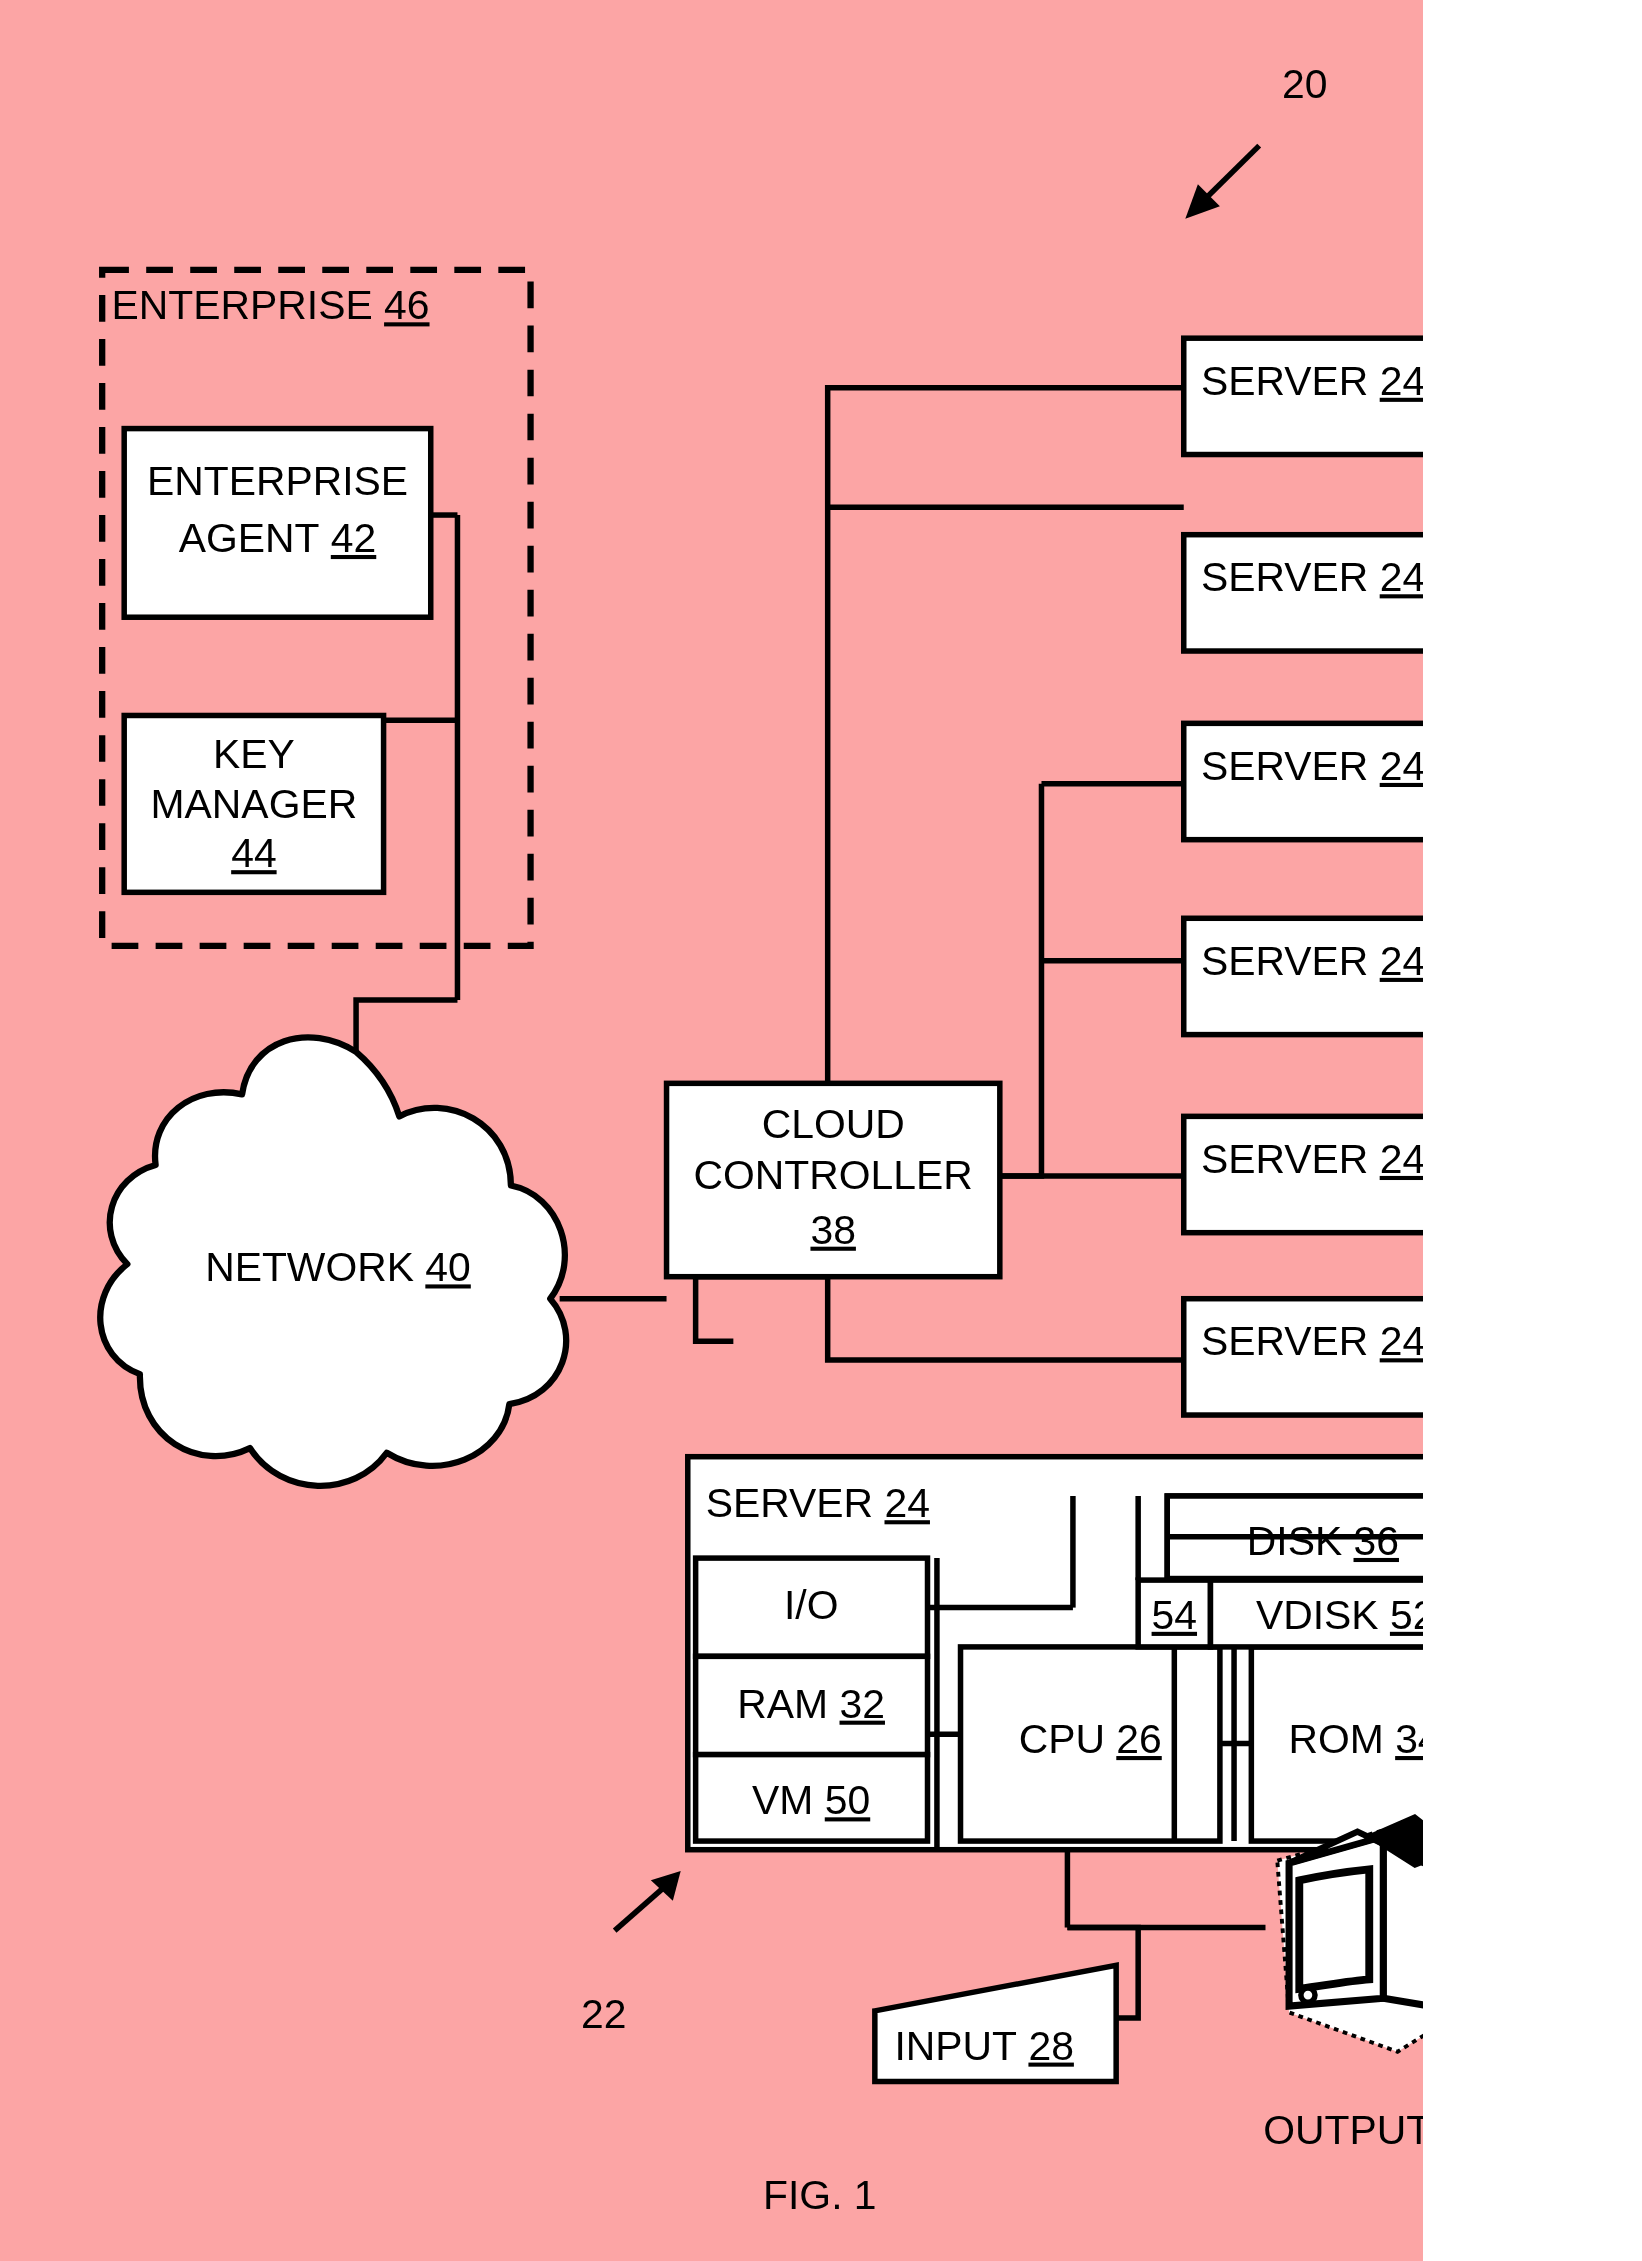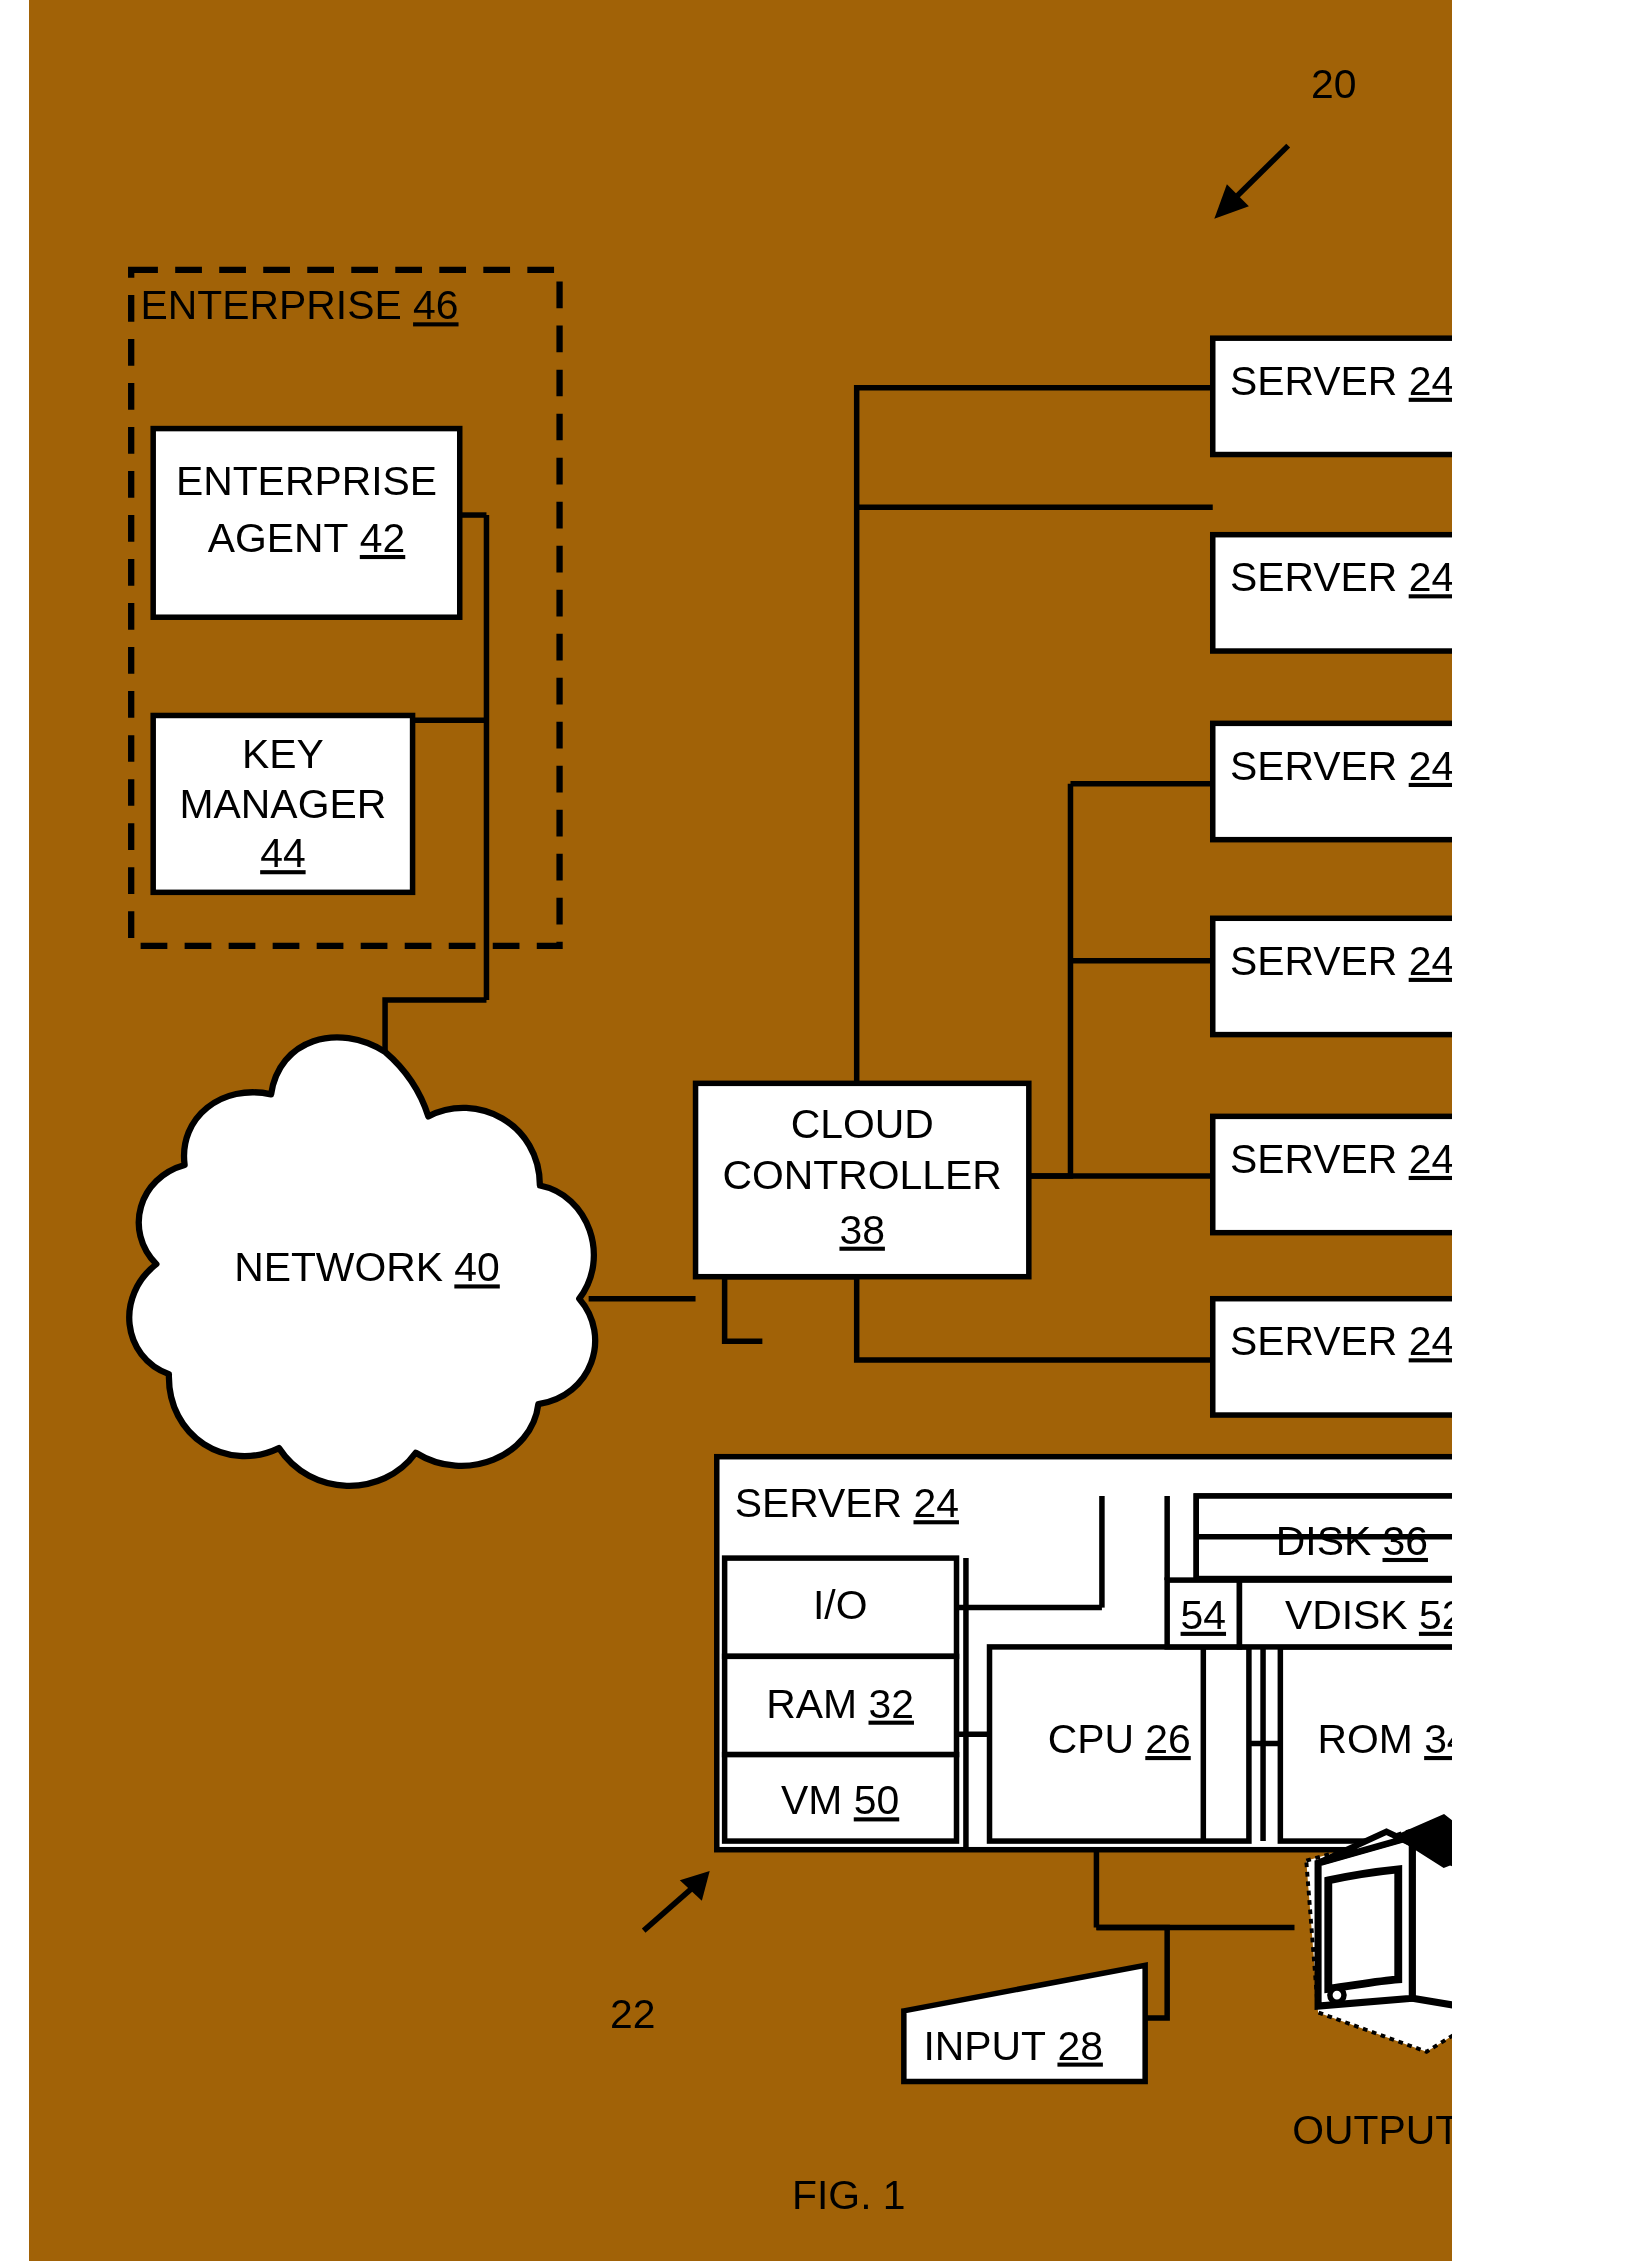--- a/index.html
+++ b/index.html
@@ -4,24 +4,23 @@
 <style>
   html, body {
     margin: 0;
     padding: 0;
     background: #ffffff;
   }
   #page {
     position: relative;
     width: 1423px;
     height: 2261px;
-    background: #a16207;
+    background: #fca5a5;
     overflow: hidden;
     font-family: "Liberation Sans", sans-serif;
-    margin-left: 29px;
   }
   svg.figure {
     position: absolute;
     top: 0; left: 0;
     width: 1642px;
     height: 2261px;
     display: block;
   }
   .stroke {
     fill: none;

